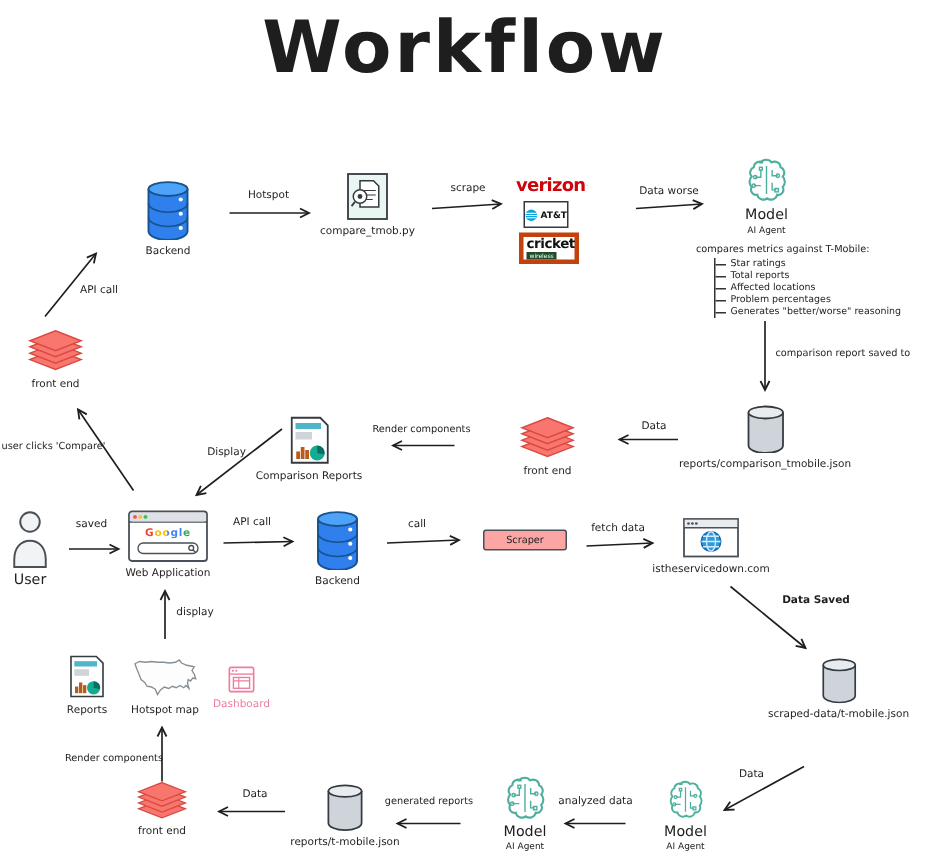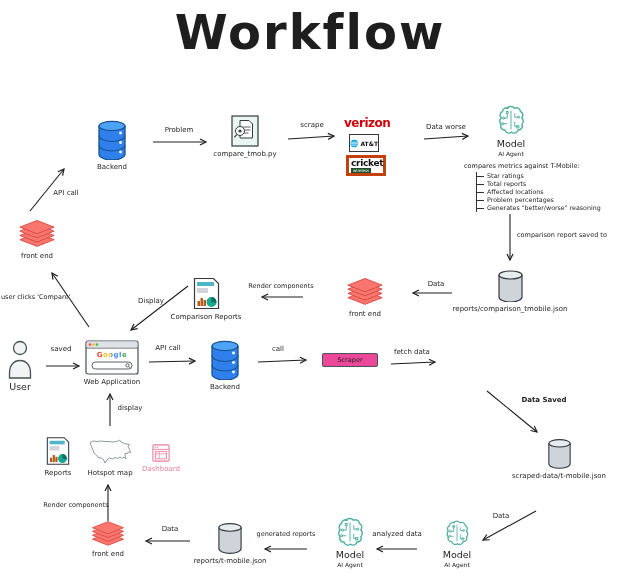--- a/index.html
+++ b/index.html
@@ -7,21 +7,21 @@
           font-family:"DejaVu Sans",sans-serif;color:#1e1e1e;}
   .title{position:absolute;top:4px;left:0;width:620px;text-align:center;
          font-size:48px;font-weight:bold;letter-spacing:2px;}
   .node{position:absolute;display:flex;flex-direction:column;align-items:center;}
   .nlabel{font-size:7px;line-height:8px;text-align:center;margin-top:3px;white-space:nowrap;}
   .sublabel{font-size:6px;line-height:7px;text-align:center;margin-top:1px;}
   .biglabel{font-size:9.5px;line-height:10px;text-align:center;margin-top:2px;}
   .elabel{position:absolute;font-size:7px;line-height:8px;text-align:center;white-space:nowrap;}
   .elabel.small{font-size:6.5px;}
   .wires{position:absolute;left:0;top:0;}
-  .scraper-box{box-sizing:border-box;width:56px;height:14px;background:#ec4899;
+  .scraper-box{box-sizing:border-box;width:56px;height:14px;background:#fca5a5;
                border:1.2px solid #495057;border-radius:2px;display:flex;align-items:center;
                justify-content:center;font-size:6.5px;}
   .carrier{position:absolute;display:flex;align-items:center;justify-content:center;}
   .verizon-text{font-size:12px;font-weight:bold;color:#cd040b;letter-spacing:-0.5px;}
   .att-box{box-sizing:border-box;width:30px;height:18px;border:1px solid #343a40;background:#fff;
            display:flex;align-items:center;justify-content:center;gap:2px;}
   .att-text{font-size:6px;font-weight:bold;color:#111;}
   .cricket-box{box-sizing:border-box;width:40px;height:21px;border:3px solid #c2410c;background:#fff;
                display:flex;flex-direction:column;align-items:flex-start;justify-content:center;padding:1px 2px;}
   .cricket-text{font-size:9px;font-weight:bold;color:#111;line-height:9px;letter-spacing:-0.3px;}
@@ -230,20 +230,34 @@
         <circle cx="23.5" cy="22.5" r="1.4" fill="#fff"></circle>
         <circle cx="23.5" cy="32" r="1.4" fill="#fff"></circle>
     </svg>
     <span class="nlabel">Backend</span>
   </div>
 
   <div class="scraper-box" style="position:absolute;left:322px;top:353px;">
     <span>Scraper</span>
   </div>
 
+  <div class="node" style="left:441px;top:345px;width:66px;">
+    <svg width="38" height="27" viewBox="0 0 38 27">
+      <rect x="1" y="1" width="36" height="25" fill="#fff" stroke="#495057" stroke-width="1.2"></rect>
+      <rect x="1.5" y="1.5" width="35" height="5" fill="#e9ecef"></rect>
+      <path d="M1 6.8 h36" stroke="#495057" stroke-width="1"></path>
+      <circle cx="4" cy="4" r="0.9" fill="#495057"></circle>
+        <circle cx="6.6" cy="4" r="0.9" fill="#495057"></circle>
+        <circle cx="9.2" cy="4" r="0.9" fill="#495057"></circle>
+      <circle cx="19" cy="16" r="6.5" fill="#2d9cdb" stroke="#1864ab" stroke-width="1"></circle>
+      <ellipse cx="19" cy="16" rx="3" ry="6.5" fill="none" stroke="#d0ebff" stroke-width="0.9"></ellipse>
+      <path d="M12.6 16 h12.8 M13.7 12.5 h10.6 M13.7 19.5 h10.6" stroke="#d0ebff" stroke-width="0.9" fill="none"></path>
+    </svg>
+    <span class="nlabel">istheservicedown.com</span>
+  </div>
 
   <div class="node" style="left:514px;top:438px;width:90px;">
     <svg width="25" height="31" viewBox="0 0 27 32">
       <path d="M2 5 v22 c0 2.8 5.1 5 11.5 5 s11.5-2.2 11.5-5 V5" fill="#ced4da" stroke="#343a40" stroke-width="1.2"></path>
       <ellipse cx="13.5" cy="5" rx="11.5" ry="4" fill="#e9ecef" stroke="#343a40" stroke-width="1.2"></ellipse>
     </svg>
     <span class="nlabel">scraped-data/t-mobile.json</span>
   </div>
 
   <div class="node" style="left:431px;top:518px;width:52px;">
@@ -332,21 +346,21 @@
       <rect x="1" y="1" width="18" height="18" rx="1.5" fill="#fff" stroke="#ed7d9c" stroke-width="1.2"></rect>
       <path d="M1 6 h18" stroke="#ed7d9c" stroke-width="1"></path>
       <circle cx="3.6" cy="3.5" r="0.8" fill="#ed7d9c"></circle>
         <circle cx="6.2" cy="3.5" r="0.8" fill="#ed7d9c"></circle>
       <rect x="4" y="8.5" width="12" height="8" fill="none" stroke="#ed7d9c" stroke-width="1"></rect>
       <path d="M4 11 h12 M8 8.5 v8" stroke="#ed7d9c" stroke-width="0.8"></path>
     </svg>
     <span class="nlabel pink">Dashboard</span>
   </div>
 
-  <span class="elabel" style="left:159px;top:126px;width:40px;">Problem</span>
+  <span class="elabel" style="left:159px;top:126px;width:40px;">Hotspot</span>
   <span class="elabel" style="left:46px;top:189px;width:40px;">API call</span>
   <span class="elabel" style="left:292px;top:121px;width:40px;">scrape</span>
   <span class="elabel" style="left:421px;top:123px;width:50px;">Data worse</span>
   <span class="elabel small" style="left:517px;top:231px;width:104px;text-align:left;">comparison report saved to</span>
   <span class="elabel" style="left:416px;top:280px;width:40px;">Data</span>
   <span class="elabel small" style="left:246px;top:282px;width:70px;">Render components</span>
   <span class="elabel" style="left:131px;top:297px;width:40px;">Display</span>
   <span class="elabel small" style="left:1px;top:293px;width:72px;text-align:left;">user clicks 'Compare'</span>
   <span class="elabel" style="left:44px;top:345px;width:34px;">saved</span>
   <span class="elabel" style="left:148px;top:344px;width:40px;">API call</span>

